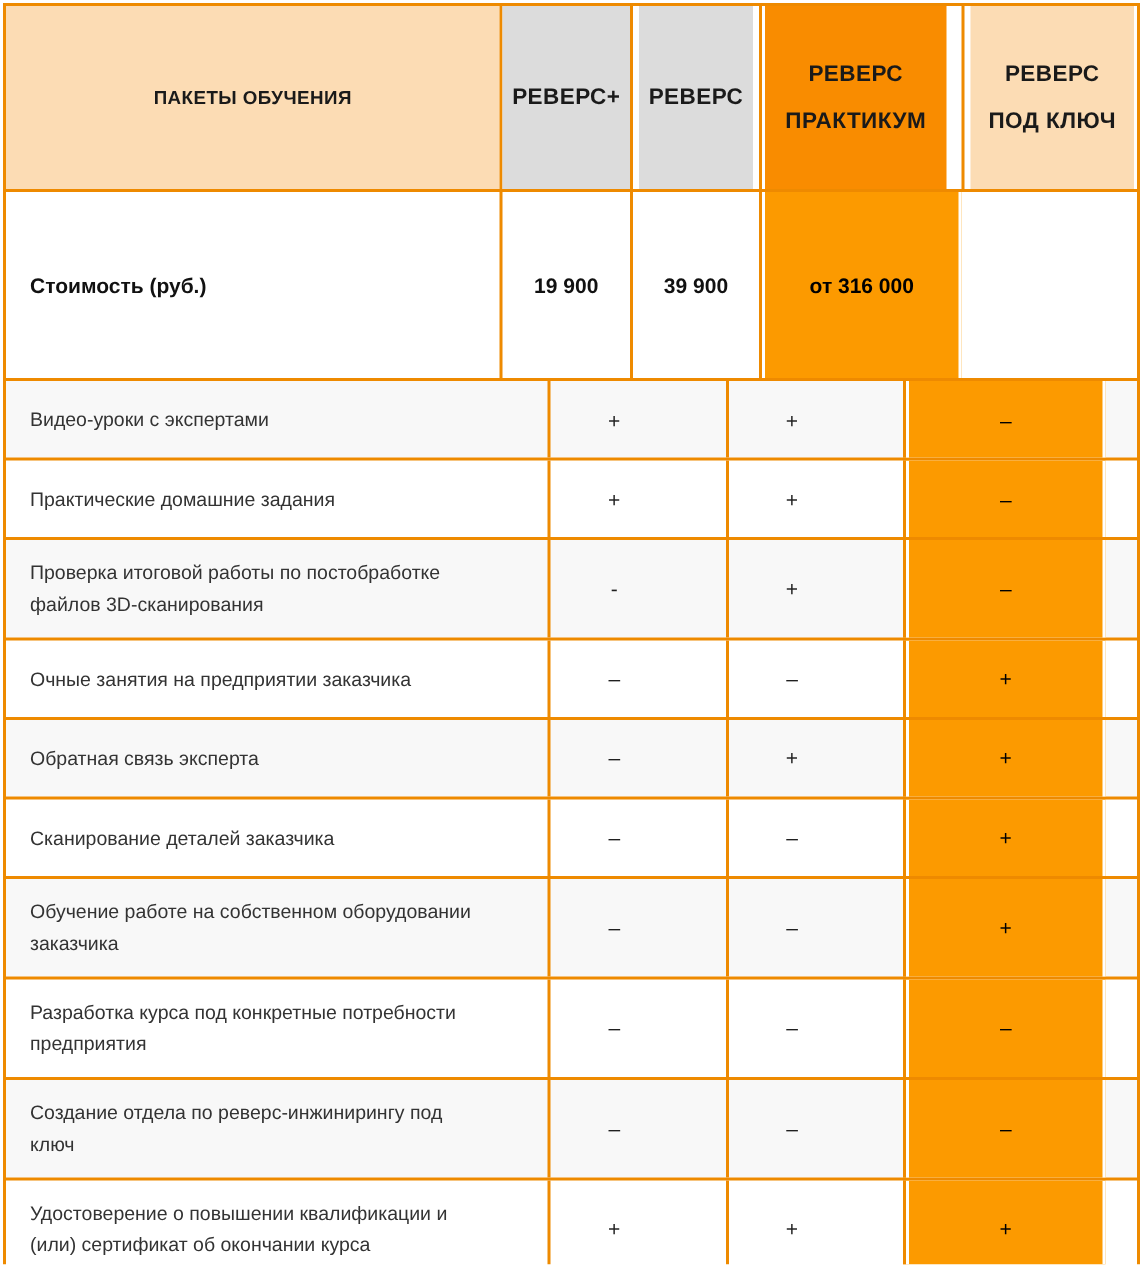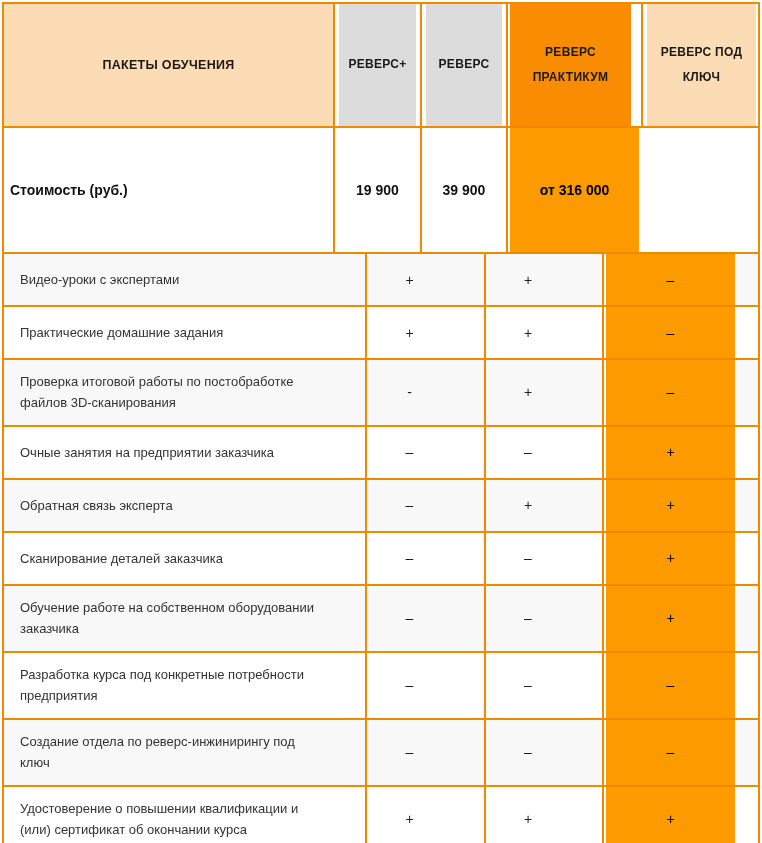--- a/index.html
+++ b/index.html
@@ -45,36 +45,36 @@
     text-align: left;
   }
   .hdr-cell { padding: 0; align-items: stretch; }
   .hdr-block {
     flex: 1;
     display: flex;
     align-items: center;
     justify-content: center;
     text-align: center;
     font-weight: bold;
-    font-size: 12px;
+    font-size: 15px;
     letter-spacing: 0.3px;
     line-height: 2.1;
     color: #1a1a1a;
     margin: 0 4px;
     padding: 0 6px;
   }
   .hdr-gray   { background: #DCDCDC; }
   .hdr-orange { background: #F98C00; margin: 0 10px 0 2px; }
   .hdr-peach  { background: #FCDCB4; margin: 0 2px 0 4px; }
 
   
   .price-row { height: 124px; border-top: 2px solid #EE8A00; background: #ffffff; }
   .price-label {
     justify-content: flex-start;
-    padding-left: 6px;
+    padding-left: 16px;
     padding-right: 14px;
     font-weight: bold;
     font-size: 14px;
     color: #111111;
   }
   .price-value { font-weight: bold; font-size: 14px; color: #111111; }
 
   
   .feature-row { min-height: 51px; border-top: 2px solid #EE8A00; background: #ffffff; gap: 32px; }
   .feature-row.alt { background: #F8F8F8; }

